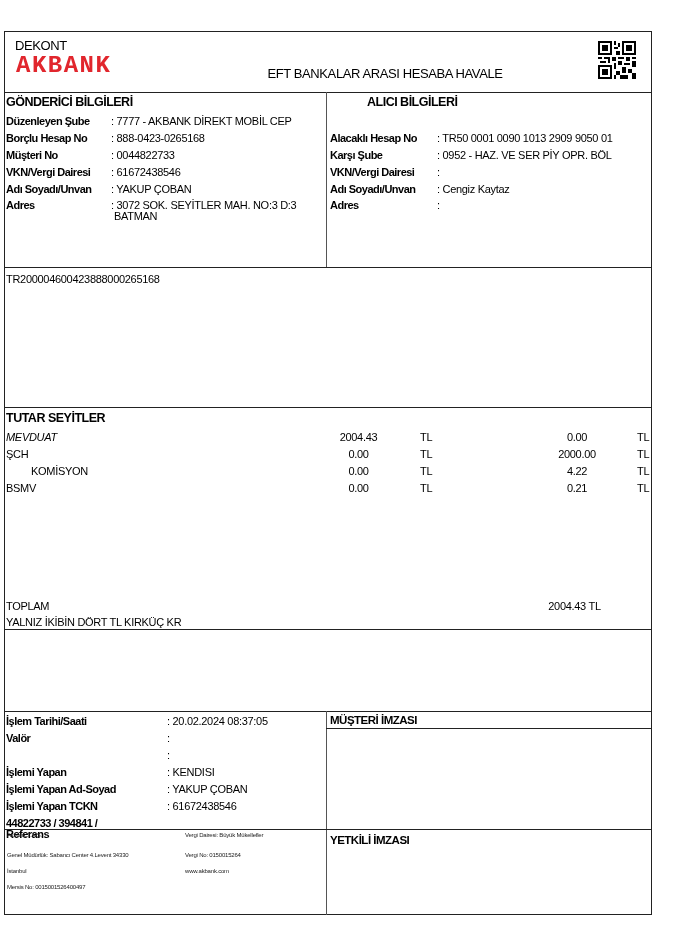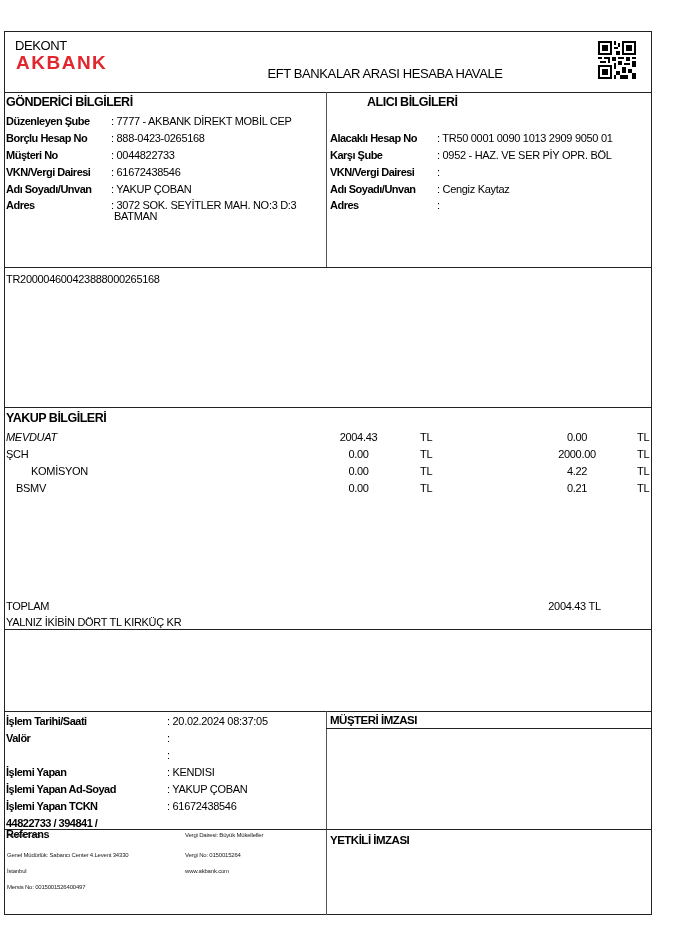--- a/index.html
+++ b/index.html
@@ -6,21 +6,21 @@
   body { width:676px; height:926px; position:relative; font-family:"Liberation Sans", sans-serif; color:#000; overflow:hidden; }
   .abs { position:absolute; }
   .frame { position:absolute; border:1px solid #222; box-sizing:border-box; }
   .hline { position:absolute; height:0; border-top:1px solid #222; }
   .vline { position:absolute; width:0; border-left:1px solid #555; }
   .t { position:absolute; font-size:11px; white-space:nowrap; line-height:13px; letter-spacing:-0.3px; }
   .b { font-weight:bold; letter-spacing:-0.5px; }
   .h { font-weight:bold; font-size:12.5px; letter-spacing:-0.5px; }
   .small { font-size:6px; line-height:7px; letter-spacing:-0.2px; color:#222; }
   .r { text-align:center; }
-  .logo { position:absolute; left:16px; top:52px; font-weight:bold; font-size:19px; color:#e1262d; letter-spacing:1.5px; font-family:Liberation Sans, sans-serif; }
+  .logo { position:absolute; left:16px; top:52px; font-weight:bold; font-size:24px; color:#e1262d; letter-spacing:1.5px; font-family:Liberation Mono, monospace; }
   .title1 { position:absolute; left:0; width:676px; top:38px; font-size:13px; letter-spacing:-0.4px;margin-left:15px; }
   .title2 { position:absolute; left:120px; width:530px; top:66px; text-align:center; font-size:13px; letter-spacing:-0.4px; }
 </style>
 </head>
 <body>
 
 <div class="frame" style="left:4px; top:31px; width:648px; height:884px;"></div>
 
 <div class="logo">AKBANK</div>
 <div class="title1">DEKONT</div>
@@ -89,21 +89,21 @@
   <div class="t b" style="left:330px; top:183px;">Adı Soyadı/Unvan</div>
   <div class="t" style="left:437px; top:183px;">: Cengiz Kaytaz</div>
   <div class="t b" style="left:330px; top:199px;">Adres</div>
   <div class="t" style="left:437px; top:199px;">:</div>
 </div>
 <div class="hline" style="left:4px; top:267px; width:648px;"></div>
 
 <div class="t" style="left:6px; top:273px;">TR200004600423888000265168</div>
 <div class="hline" style="left:4px; top:407px; width:648px;"></div>
 
-<div class="t h" style="left:6px; top:412px;">YAKUP BİLGİLERİ</div>
+<div class="t h" style="left:6px; top:412px;">TUTAR SEYİTLER</div>
 <div>
   <div>
     <div class="t" style="left:6px; top:431px;font-style:italic;">MEVDUAT</div>
     <div class="t r" style="left:300px; width:117px; top:431px;">2004.43</div>
     <div class="t" style="left:420px; top:431px;">TL</div>
     <div class="t r" style="left:520px; width:114px; top:431px;">0.00</div>
     <div class="t" style="left:637px; top:431px;">TL</div>
   </div>
   <div>
     <div class="t" style="left:6px; top:448px;">ŞCH</div>
@@ -113,21 +113,21 @@
     <div class="t" style="left:637px; top:448px;">TL</div>
   </div>
   <div>
     <div class="t" style="left:6px; top:465px;margin-left:25px;">KOMİSYON</div>
     <div class="t r" style="left:300px; width:117px; top:465px;">0.00</div>
     <div class="t" style="left:420px; top:465px;">TL</div>
     <div class="t r" style="left:520px; width:114px; top:465px;">4.22</div>
     <div class="t" style="left:637px; top:465px;">TL</div>
   </div>
   <div>
-    <div class="t" style="left:16px; top:482px;text-align:right;">BSMV</div>
+    <div class="t" style="left:6px; top:482px;text-align:right;">BSMV</div>
     <div class="t r" style="left:300px; width:117px; top:482px;">0.00</div>
     <div class="t" style="left:420px; top:482px;">TL</div>
     <div class="t r" style="left:520px; width:114px; top:482px;">0.21</div>
     <div class="t" style="left:637px; top:482px;">TL</div>
   </div>
 </div>
 <div class="t" style="left:6px; top:600px;">TOPLAM</div>
 <div class="t r" style="left:500px; width:149px; top:600px;">2004.43 TL</div>
 <div class="t" style="left:6px; top:616px;">YALNIZ  İKİBİN DÖRT TL KIRKÜÇ KR</div>
 <div class="hline" style="left:4px; top:629px; width:648px;"></div>

